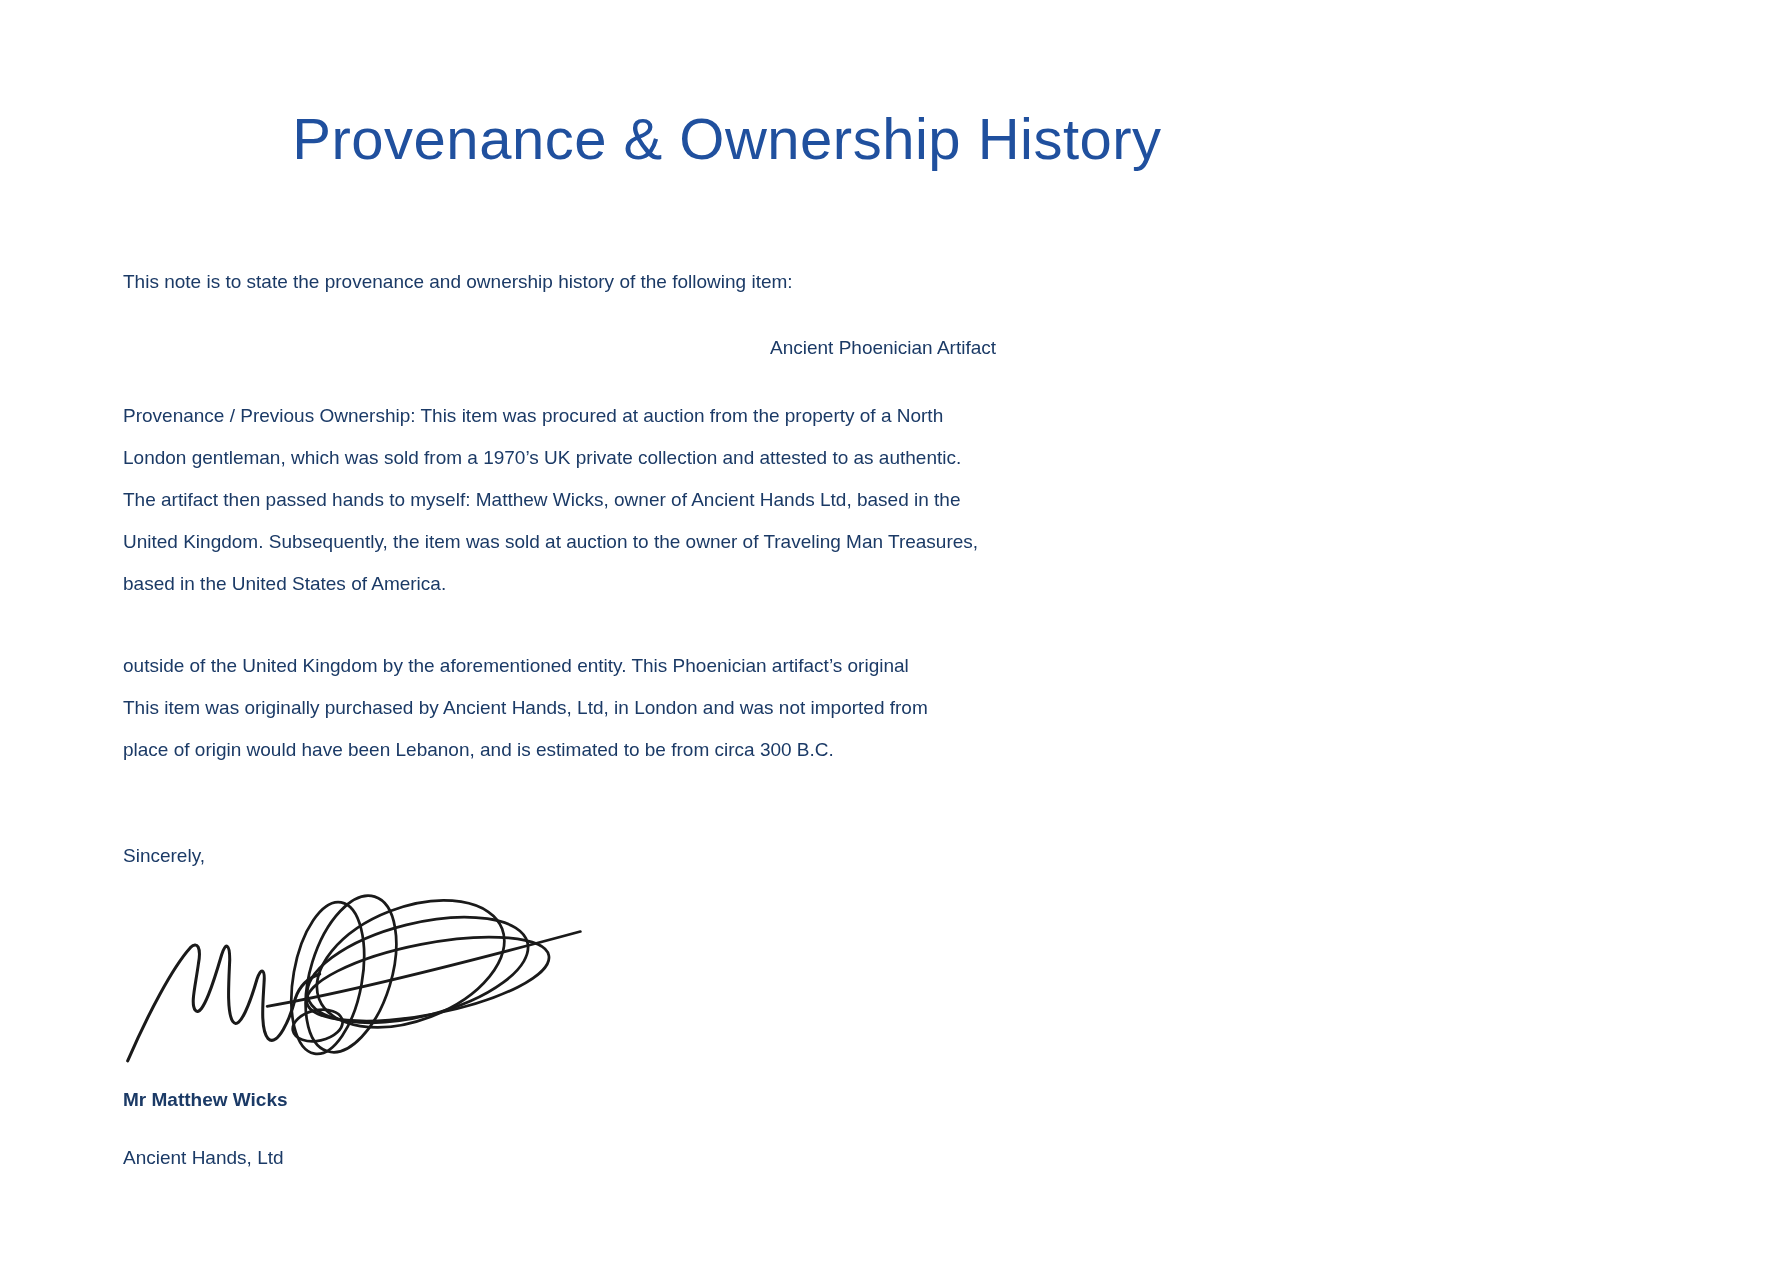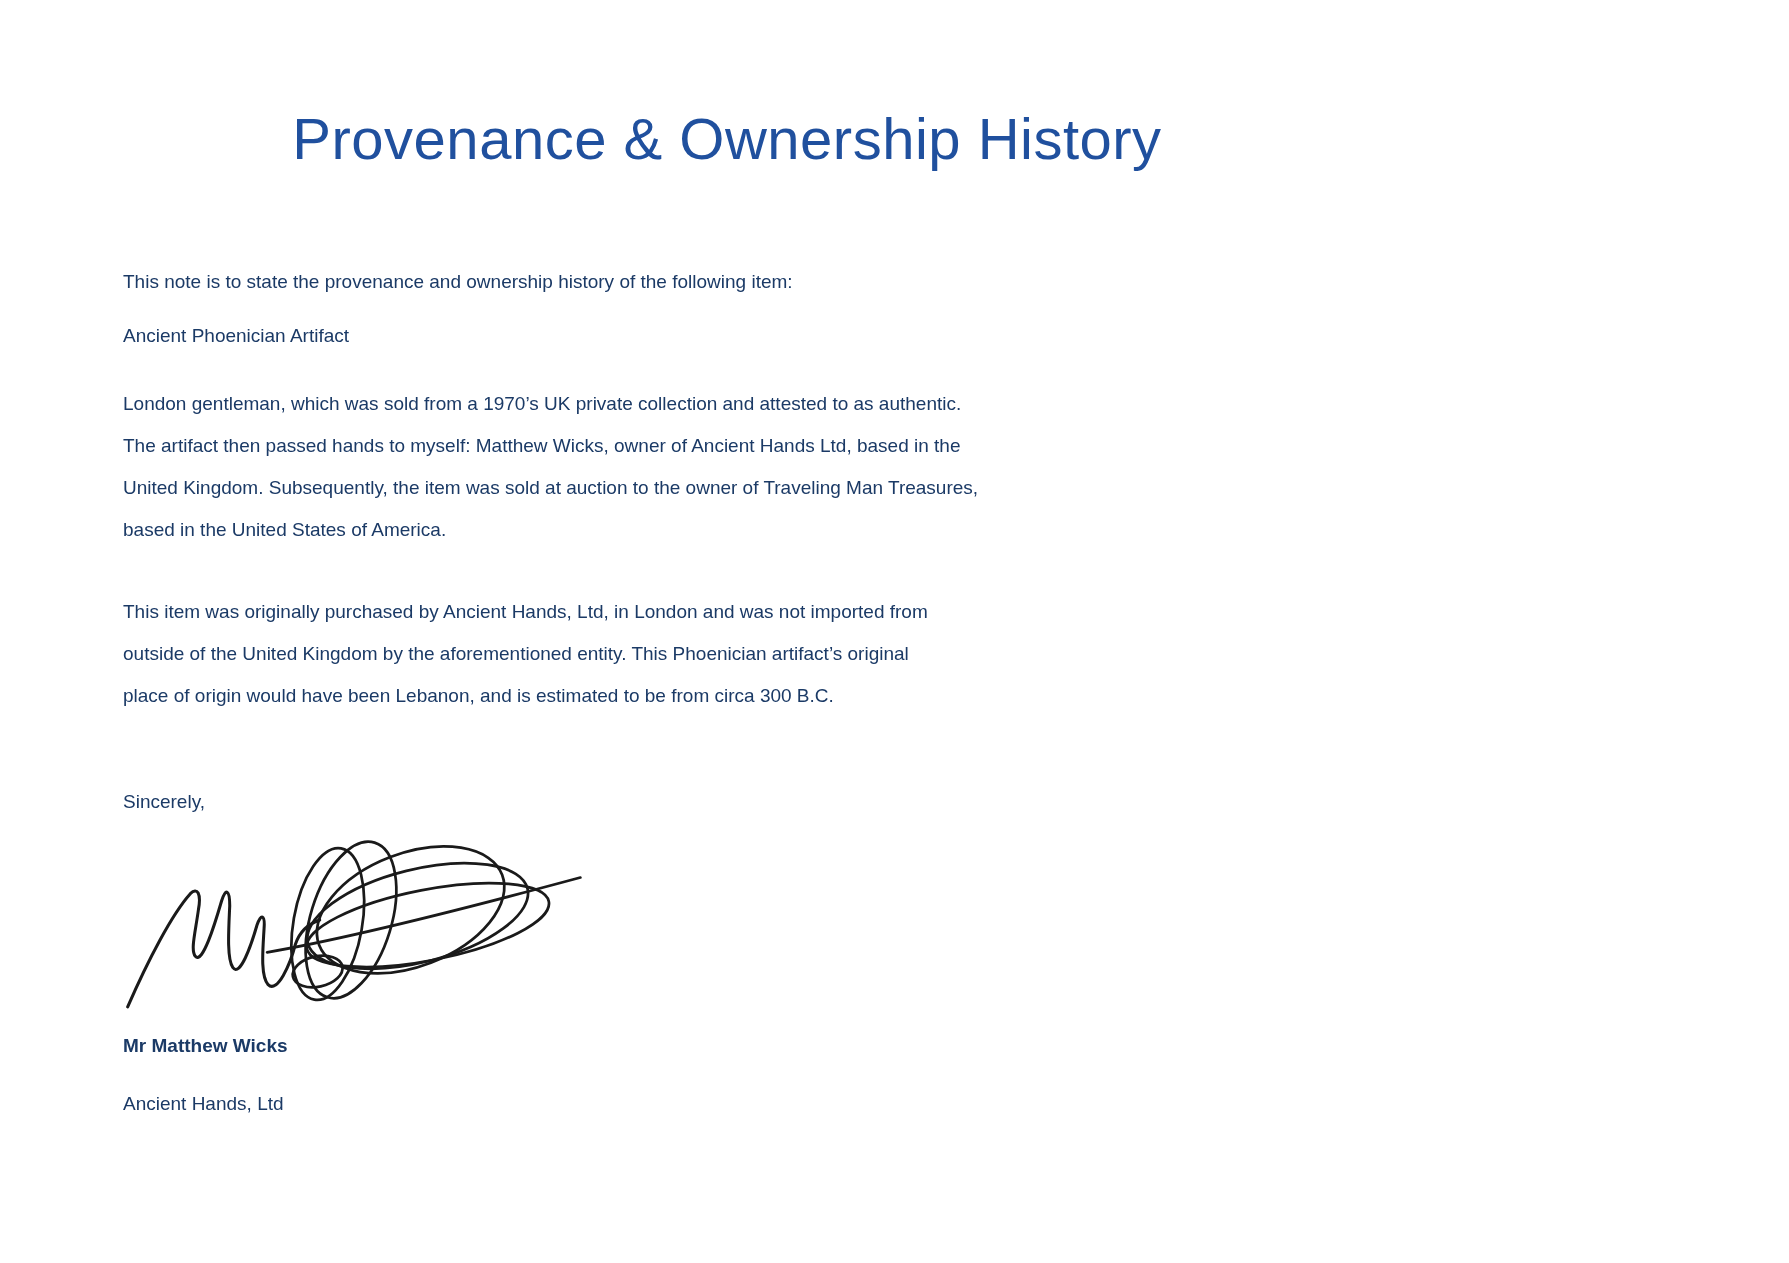--- a/index.html
+++ b/index.html
@@ -31,21 +31,21 @@
   }
   .content {
     margin-left: 123px;
     width: 1520px;
     font-size: 19px;
     line-height: 42px;
     color: var(--color-body);
     font-weight: 400;
   }
   .intro        { margin-top: 88px; }
-  .item-name    { margin-top: 12px; }
+  .item-name    { margin-top: 24px; text-align: center; }
   .para-prov    { margin-top: 26px; }
   .para-import  { margin-top: 40px; }
   .closing      { margin-top: 64px; }
   .signature-wrap {
     margin-top: 4px;
     margin-left: -6px;
     width: 470px;
     height: 192px;
   }
   .signature-wrap svg { width: 100%; height: 100%; }
@@ -64,29 +64,30 @@
 
   <h1 class="title">Provenance &amp; Ownership History</h1>
 
   <div class="content">
 
     <div class="intro">This note is to state the provenance and ownership history of the following item:</div>
 
     <div class="item-name">Ancient Phoenician Artifact</div>
 
     <div class="para-prov">
+      <div>Provenance / Previous Ownership: This item was procured at auction from the property of a North</div>
       <div>London gentleman, which was sold from a 1970’s UK private collection and attested to as authentic.</div>
       <div>The artifact then passed hands to myself: Matthew Wicks, owner of Ancient Hands Ltd, based in the</div>
       <div>United Kingdom. Subsequently, the item was sold at auction to the owner of Traveling Man Treasures,</div>
       <div>based in the United States of America.</div>
     </div>
 
     <div class="para-import">
+      <div>outside of the United Kingdom by the aforementioned entity. This Phoenician artifact’s original</div>
       <div>This item was originally purchased by Ancient Hands, Ltd, in London and was not imported from</div>
-      <div>outside of the United Kingdom by the aforementioned entity. This Phoenician artifact’s original</div>
       <div>place of origin would have been Lebanon, and is estimated to be from circa 300 B.C.</div>
     </div>
 
     <div class="closing">Sincerely,</div>
 
     <div class="signature-wrap">
       <svg viewBox="0 0 460 190" aria-hidden="true">
 
         <path class="sig-stroke" stroke-width="3" d="M 8 178
              C 28 132 52 86 70 66

